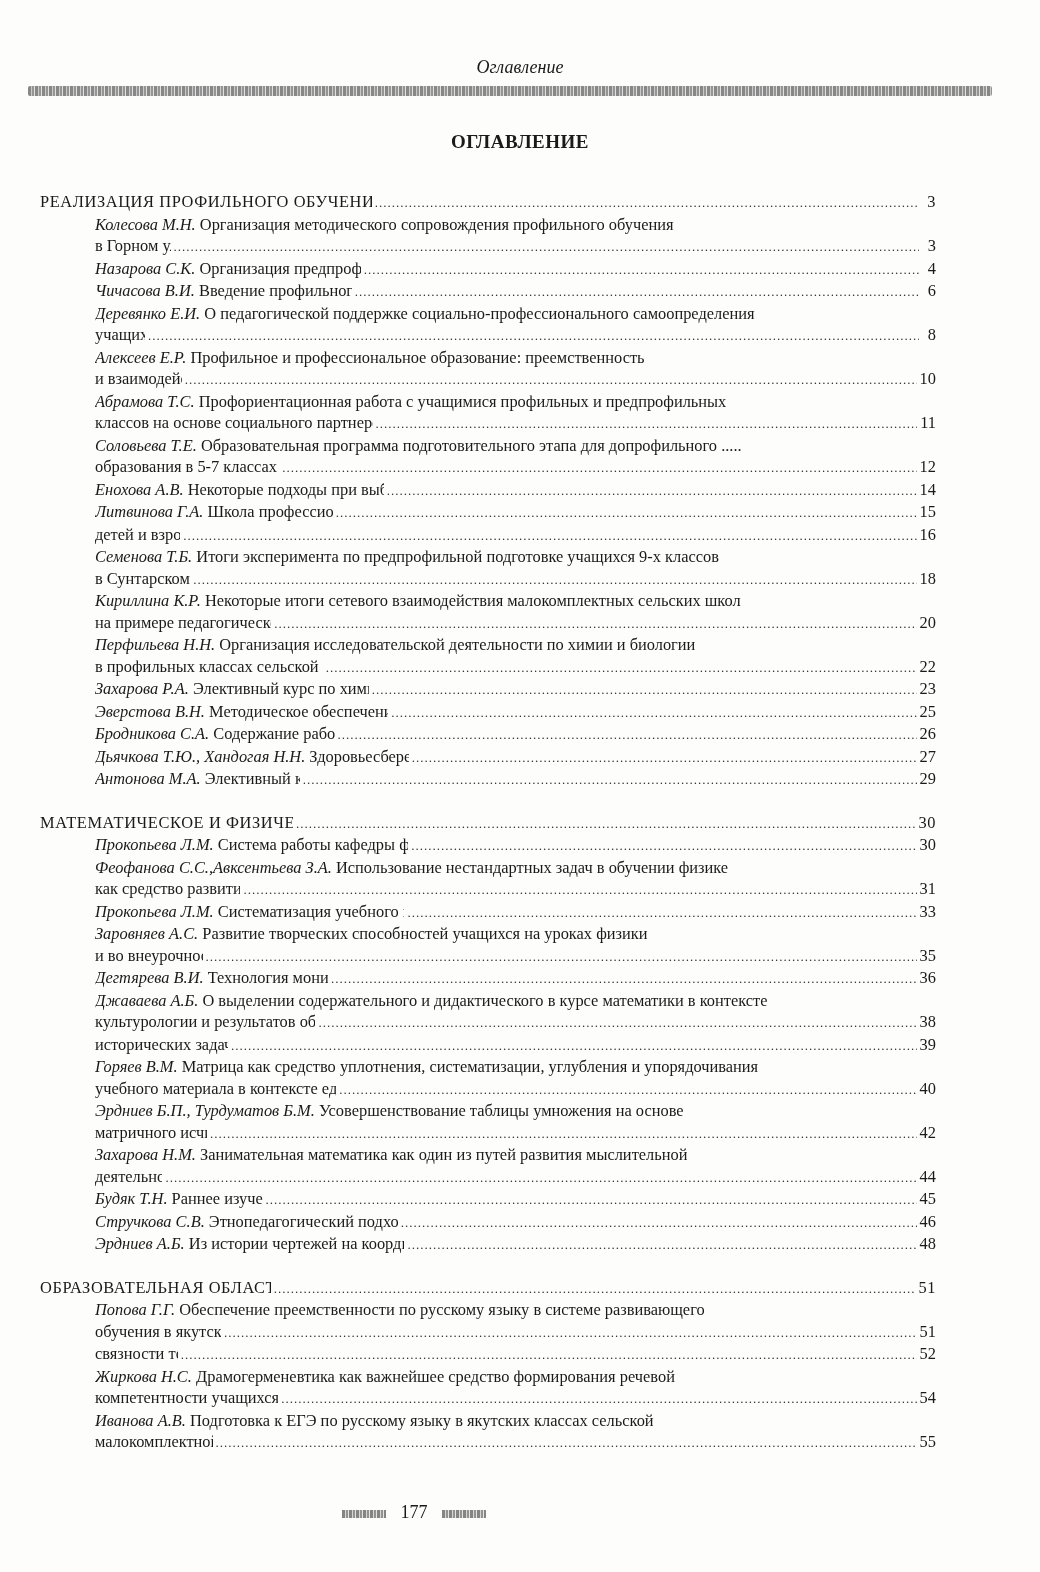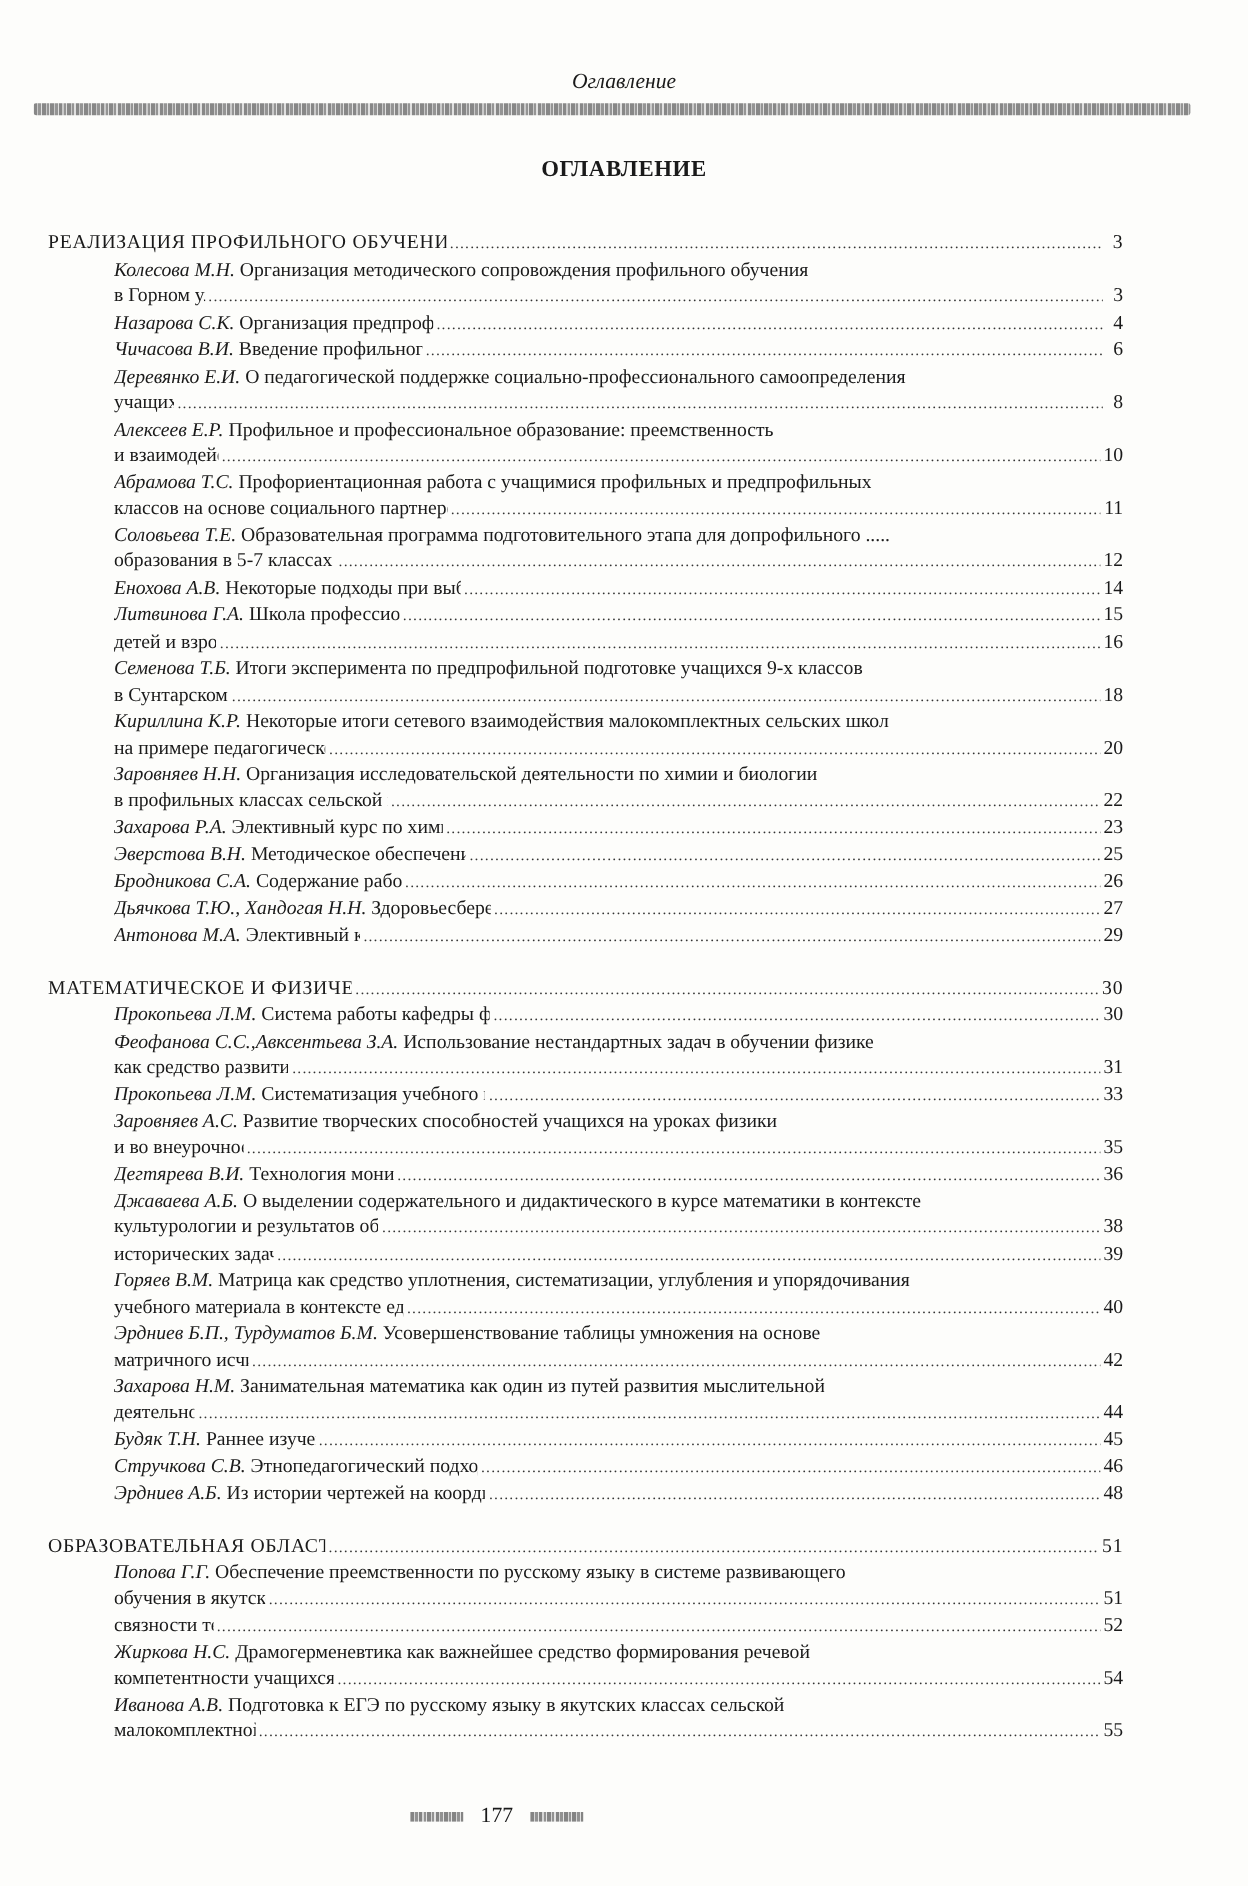--- a/index.html
+++ b/index.html
@@ -141,21 +141,21 @@
           <span class="txt"><span class="author">Кириллина К.Р.</span><span> Некоторые итоги сетевого взаимодействия малокомплектных сельских  школ</span></span>
         </div>
         <div class="line">
           <span class="txt">на примере педагогической сети «Амма»</span>
           <span class="dots"></span>
           <span class="page">20</span>
         </div>
       </div>
       <div class="entry">
         <div class="line">
-          <span class="txt"><span class="author">Заровняев Н.Н.</span><span> Организация исследовательской деятельности по химии и  биологии</span></span>
+          <span class="txt"><span class="author">Перфильева Н.Н.</span><span> Организация исследовательской деятельности по химии и  биологии</span></span>
         </div>
         <div class="line">
           <span class="txt">в профильных классах  сельской малокомплектной школы</span>
           <span class="dots"></span>
           <span class="page">22</span>
         </div>
       </div>
       <div class="entry">
         <div class="line">
           <span class="txt"><span class="author">Захарова Р.А.</span><span> Элективный курс по химии в системе профильного обучения</span></span>

